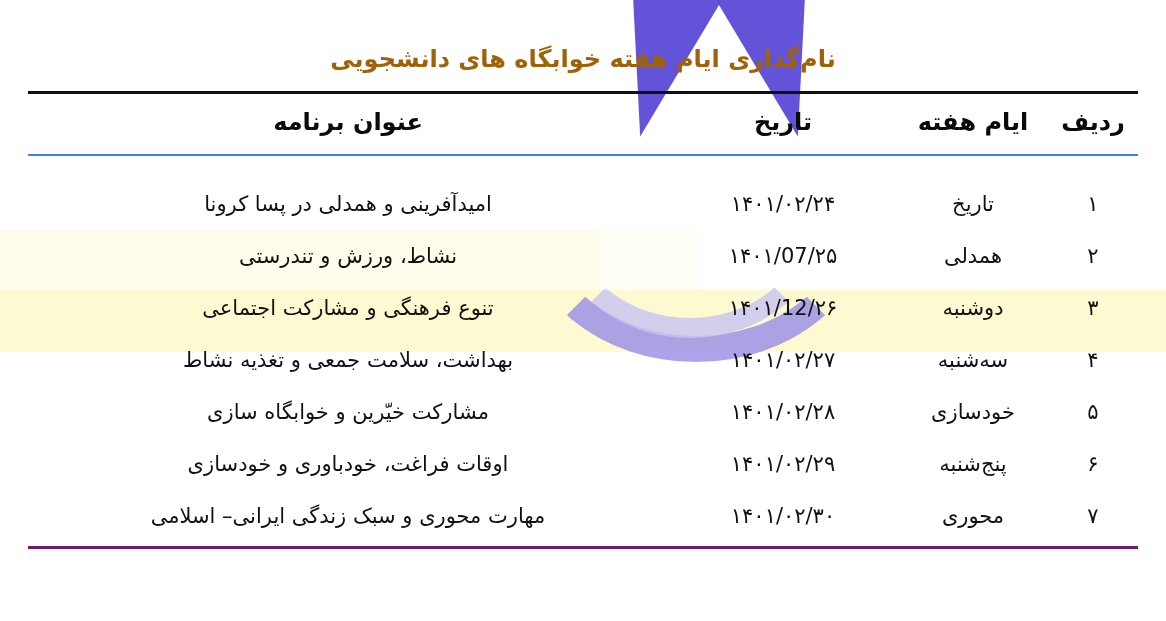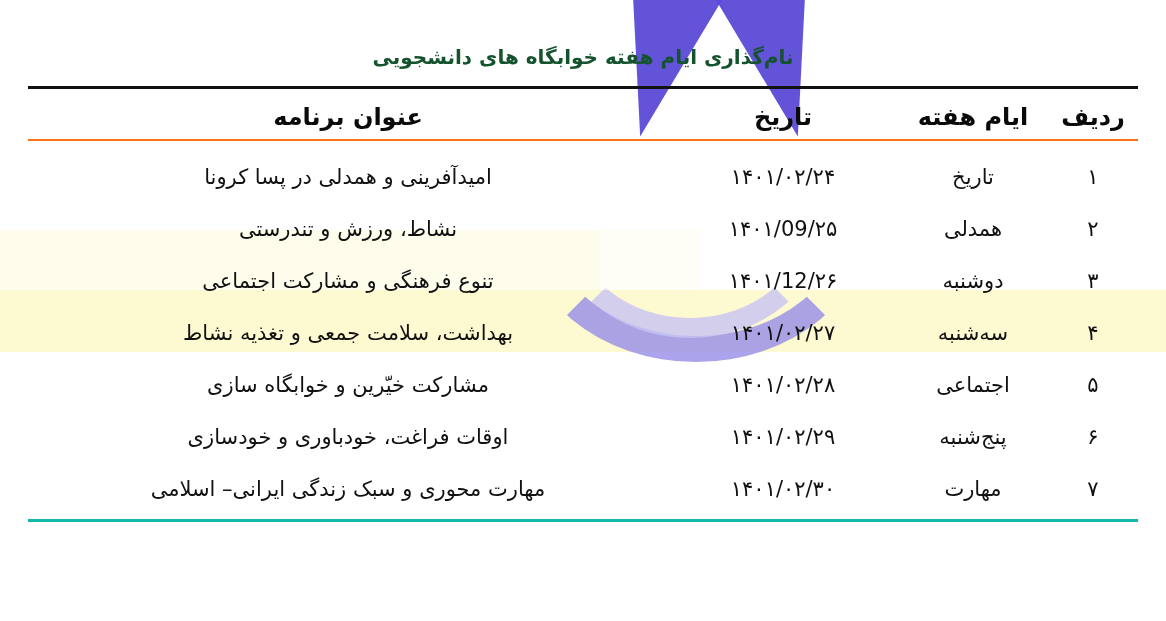--- a/index.html
+++ b/index.html
@@ -101,58 +101,58 @@
   .sheet {
     position: relative;
     z-index: 2;
     padding: 0 28px;
     box-sizing: border-box;
     width: 1166px;
   }
 
   .doc-title {
     text-align: center;
-    font-size: 20px;
+    font-size: 24px;
     font-weight: bold;
-    color: #14532d;
+    color: #a16207;
     letter-spacing: 0;
     margin: 44px 0 16px 0;
     line-height: 1.3;
   }
 
   table.schedule {
     width: 100%;
     border-collapse: collapse;
     table-layout: fixed;
   }
 
   table.schedule thead tr.head-row th {
     font-size: 24px;
     font-weight: bold;
     color: #0a0a0a;
-    padding: 14px 6px 8px 6px;
+    padding: 14px 6px 18px 6px;
     border-top: 3px solid #111111;
-    border-bottom: 2px solid #f97316;
+    border-bottom: 2px solid #3b82f6;
     text-align: center;
     background: transparent;
   }
 
   table.schedule tbody td {
     font-size: 21px;
     color: #111111;
     padding: 14px 10px;
     text-align: center;
     background: transparent;
   }
   table.schedule tbody tr:first-child td {
-    padding-top: 24px;
+    padding-top: 36px;
   }
   table.schedule tbody tr:last-child td {
     padding-bottom: 18px;
-    border-bottom: 3px solid #14b8a6;
+    border-bottom: 3px solid #701a75;
   }
 
   .col-row   { width: 90px; }
   .col-day   { width: 150px; }
   .col-date  { width: 230px; }
   .col-title { width: auto; }
 
   td.cell-title {
     text-align: center;
     padding-right: 20px;
@@ -193,49 +193,49 @@
     <tbody>
       <tr>
         <td>۱</td>
         <td>تاریخ</td>
         <td>۱۴۰۱/۰۲/۲۴</td>
         <td class="cell-title">امیدآفرینی و همدلی در پسا کرونا</td>
       </tr>
       <tr>
         <td>۲</td>
         <td>همدلی</td>
-        <td>۱۴۰۱/09/۲۵</td>
+        <td>۱۴۰۱/07/۲۵</td>
         <td class="cell-title">نشاط، ورزش و تندرستی</td>
       </tr>
       <tr>
         <td>۳</td>
         <td>دوشنبه</td>
         <td>۱۴۰۱/12/۲۶</td>
         <td class="cell-title">تنوع فرهنگی و مشارکت اجتماعی</td>
       </tr>
       <tr>
         <td>۴</td>
         <td>سه‌شنبه</td>
         <td>۱۴۰۱/۰۲/۲۷</td>
         <td class="cell-title">بهداشت، سلامت جمعی و تغذیه نشاط</td>
       </tr>
       <tr>
         <td>۵</td>
-        <td>اجتماعی</td>
+        <td>خودسازی</td>
         <td>۱۴۰۱/۰۲/۲۸</td>
         <td class="cell-title">مشارکت خیّرین و خوابگاه سازی</td>
       </tr>
       <tr>
         <td>۶</td>
         <td>پنج‌شنبه</td>
         <td>۱۴۰۱/۰۲/۲۹</td>
         <td class="cell-title">اوقات فراغت، خودباوری و خودسازی</td>
       </tr>
       <tr>
         <td>۷</td>
-        <td>مهارت</td>
+        <td>محوری</td>
         <td>۱۴۰۱/۰۲/۳۰</td>
         <td class="cell-title">مهارت محوری و سبک زندگی ایرانی– اسلامی</td>
       </tr>
     </tbody>
   </table>
 
 </div>
 
 </body></html>

